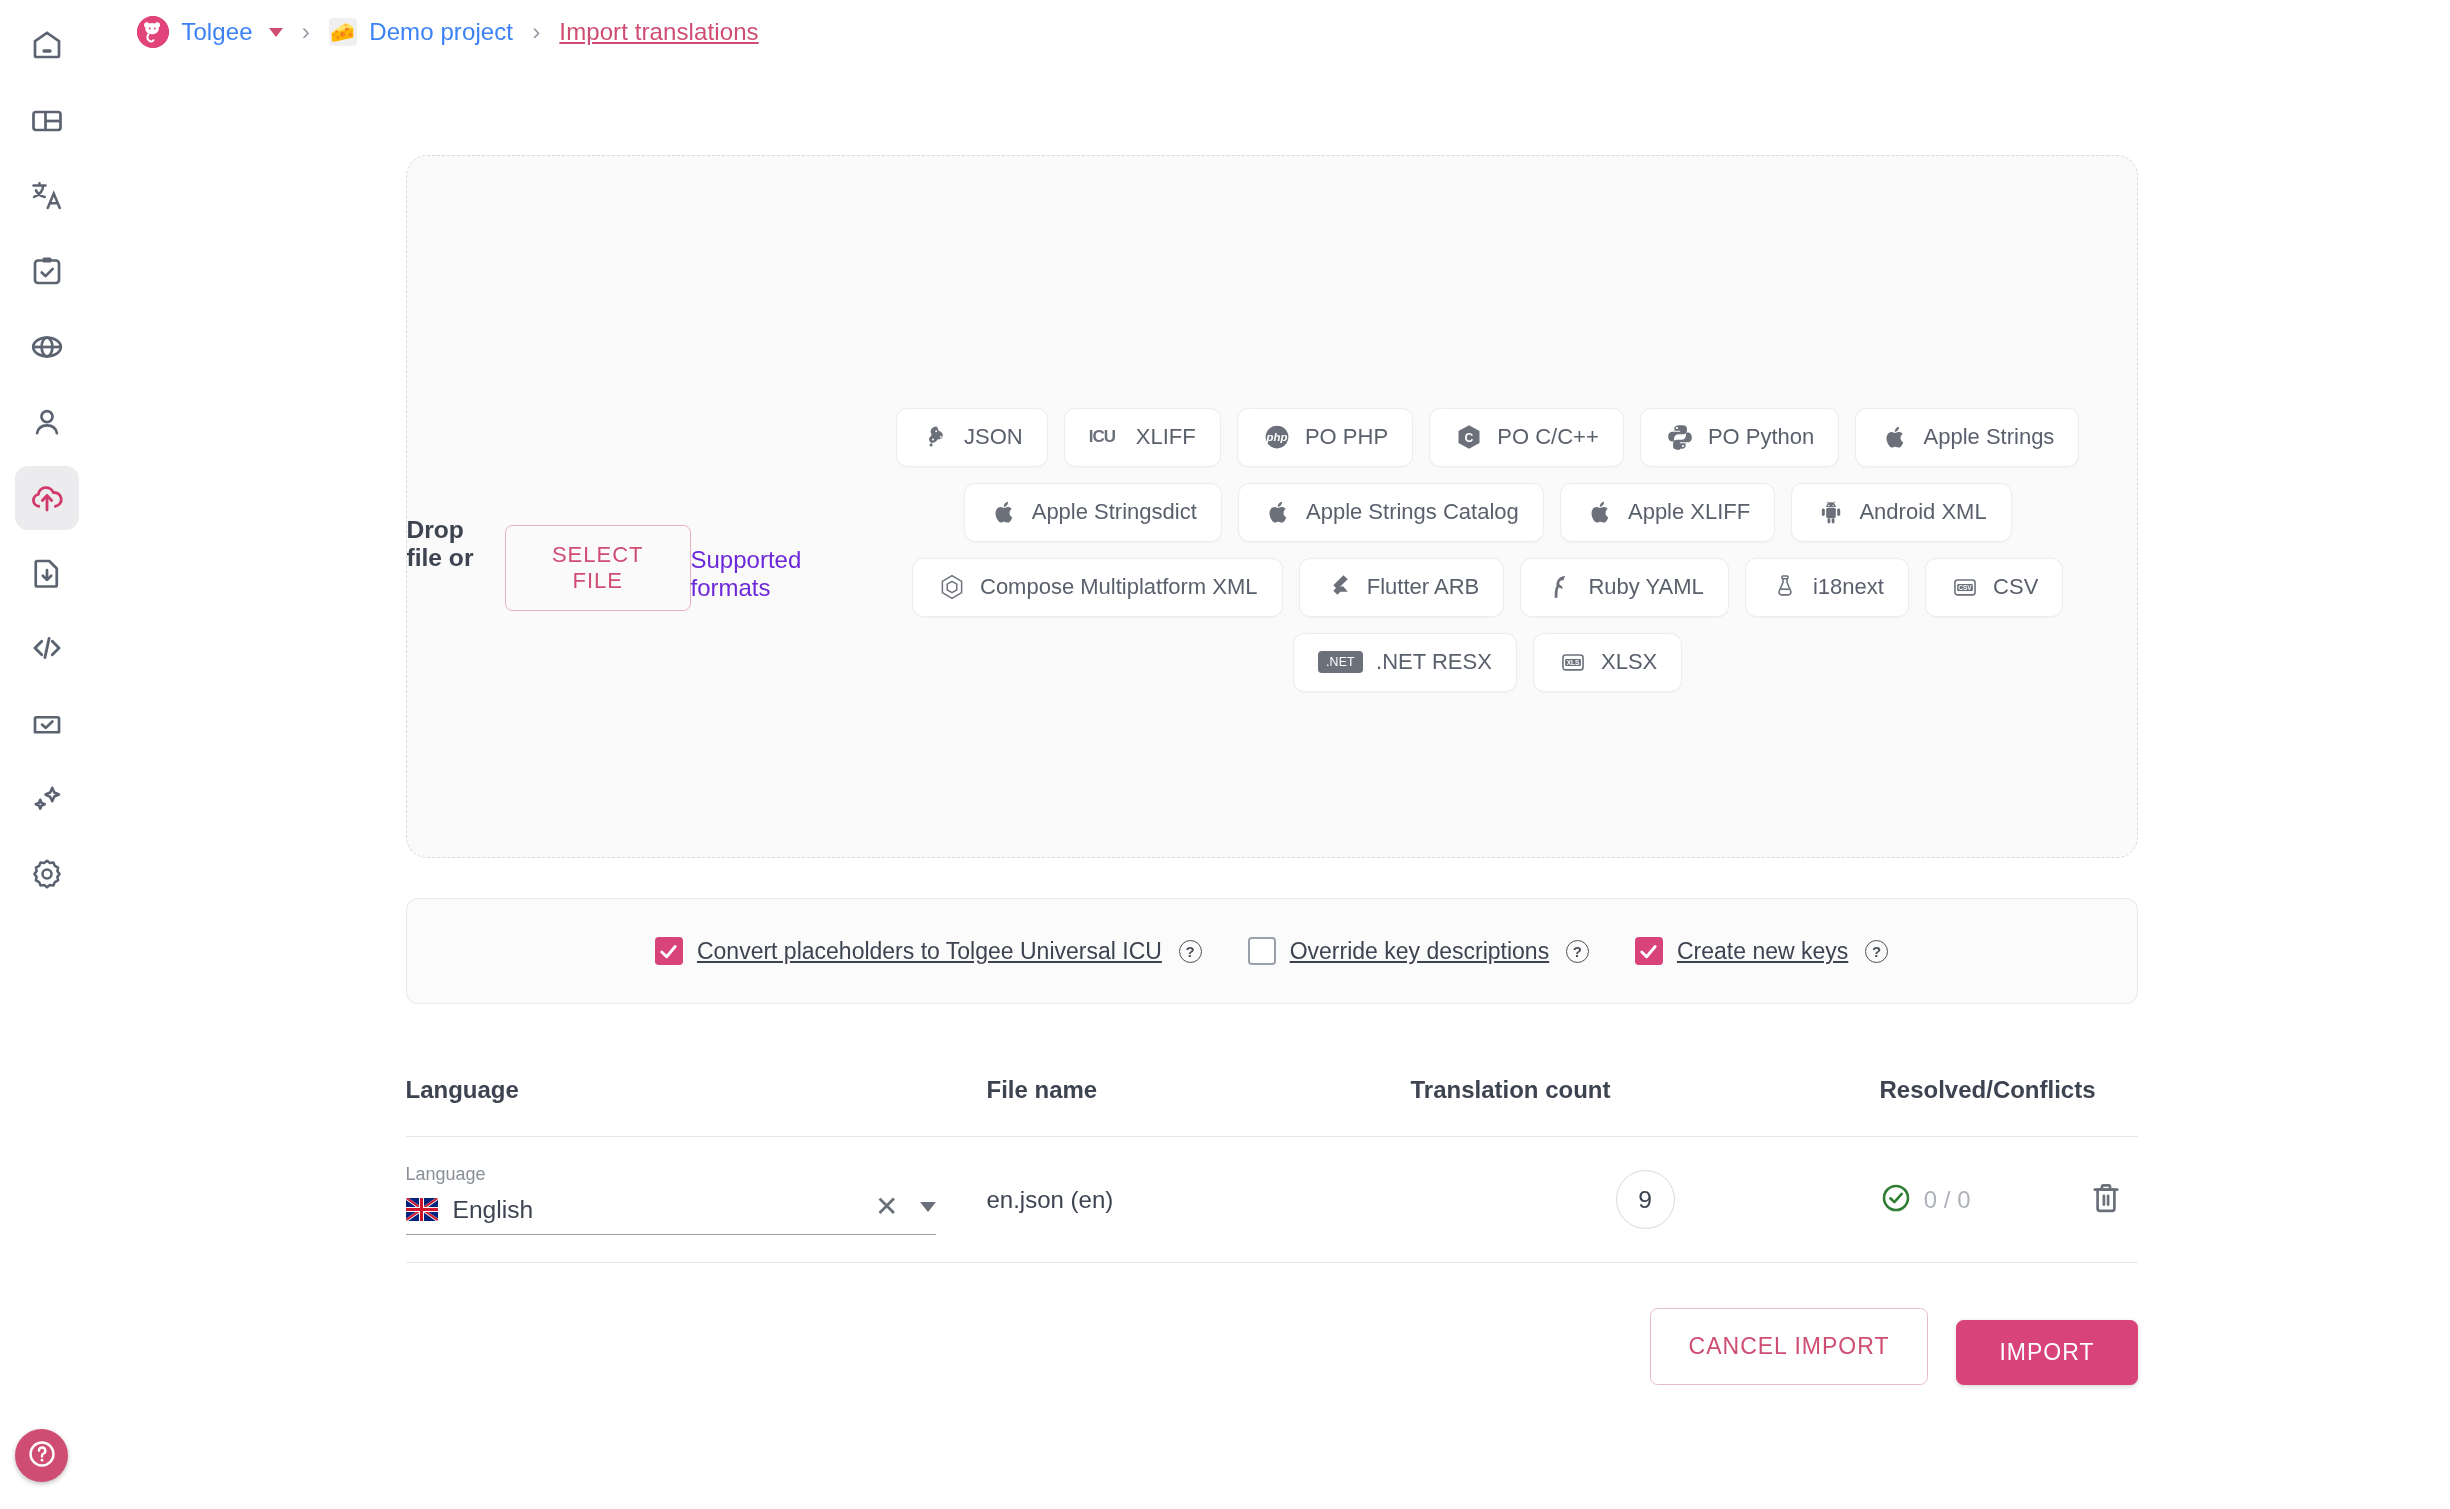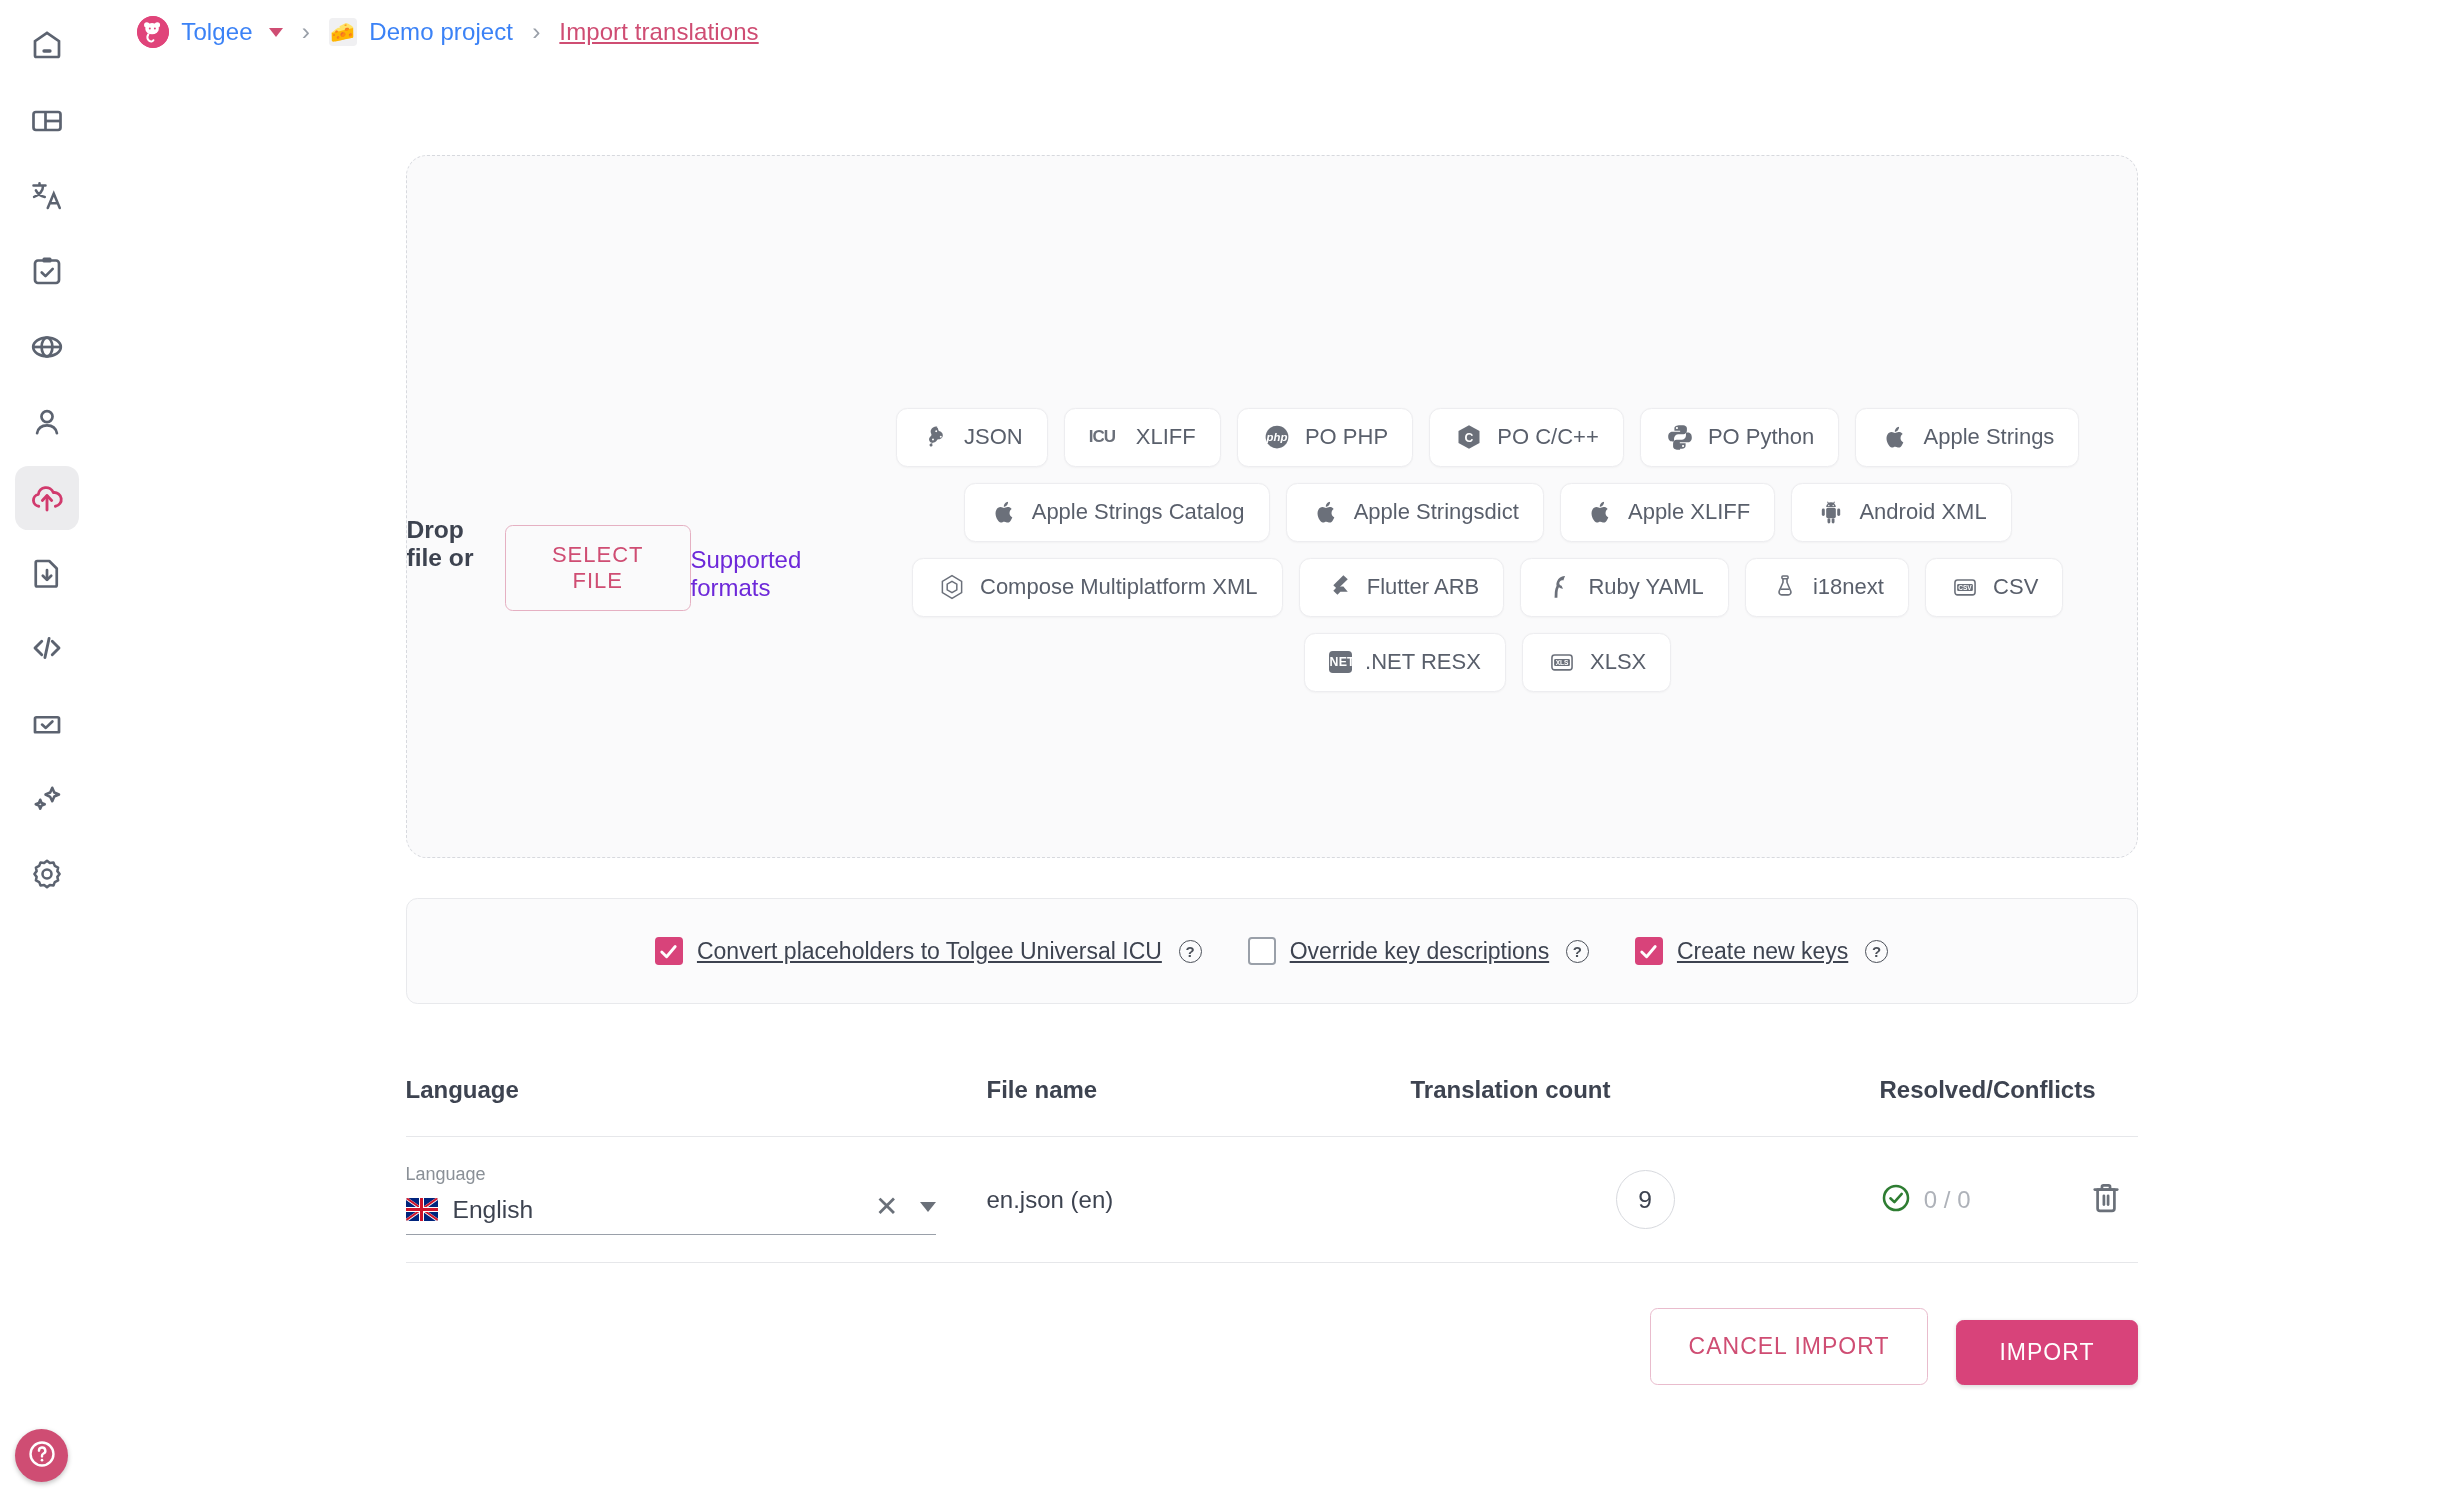--- a/index.html
+++ b/index.html
@@ -138,23 +138,23 @@
     display: flex; align-items: center; gap: 13.2px;
     font-size: 22px;
     color: #595f6b;
     box-shadow: 0 0.9px 1.9px rgba(0,0,0,.03);
     cursor: pointer;
     white-space: nowrap;
   }
   .chip .ic { width: 30px; height: 30px; display:flex; align-items:center; justify-content:center; flex:0 0 30px;}
   .chip .ic svg { width:28px; height:28px; display:block; }
   .badge-ic {
-    font-size: 12.3px; font-weight: bold; color:#fff;
+    font-size: 12.3px; font-weight: normal; color:#fff;
     background:#6b707a; border-radius:3.8px;
-    width:23px; height:22px; display:flex; align-items:center; justify-content:center;
+    width:45px; height:22px; display:flex; align-items:center; justify-content:center;
     letter-spacing: 0.2px;
   }
   .icu-ic {
     font-size: 17px; font-weight: bold; color:#6b707a;
     letter-spacing: -0.9px;
     width: 34px; flex: 0 0 34px;
   }
 
   
   .options {
@@ -530,29 +530,29 @@
             </div>
           </div>
 
           <div class="chip-row">
             <div class="chip">
               <span class="ic">
                 <svg viewBox="0 0 32 32" fill="#6b707a">
                     <path d="M22.3 17.1c0-3 2.4-4.4 2.5-4.5-1.4-2-3.5-2.3-4.3-2.3-1.8-.2-3.5 1.1-4.5 1.1-.9 0-2.3-1-3.9-1-2 0-3.8 1.2-4.8 3-2.1 3.6-.5 8.9 1.5 11.8 1 1.4 2.2 3 3.7 2.9 1.5-.1 2.1-1 3.9-1 1.8 0 2.3 1 3.9 1 1.6 0 2.6-1.4 3.6-2.8 1.1-1.6 1.6-3.2 1.6-3.3-.1 0-3.2-1.2-3.2-4.9zM19.4 8.2c.8-1 1.4-2.4 1.2-3.8-1.2.1-2.7.8-3.5 1.8-.8.9-1.5 2.3-1.3 3.7 1.3.1 2.7-.7 3.6-1.7z"></path>
                   </svg>
               </span>
+              <span>Apple Stringsdict</span>
+            </div>
+            <div class="chip">
+              <span class="ic">
+                <svg viewBox="0 0 32 32" fill="#6b707a">
+                    <path d="M22.3 17.1c0-3 2.4-4.4 2.5-4.5-1.4-2-3.5-2.3-4.3-2.3-1.8-.2-3.5 1.1-4.5 1.1-.9 0-2.3-1-3.9-1-2 0-3.8 1.2-4.8 3-2.1 3.6-.5 8.9 1.5 11.8 1 1.4 2.2 3 3.7 2.9 1.5-.1 2.1-1 3.9-1 1.8 0 2.3 1 3.9 1 1.6 0 2.6-1.4 3.6-2.8 1.1-1.6 1.6-3.2 1.6-3.3-.1 0-3.2-1.2-3.2-4.9zM19.4 8.2c.8-1 1.4-2.4 1.2-3.8-1.2.1-2.7.8-3.5 1.8-.8.9-1.5 2.3-1.3 3.7 1.3.1 2.7-.7 3.6-1.7z"></path>
+                  </svg>
+              </span>
               <span>Apple Strings Catalog</span>
-            </div>
-            <div class="chip">
-              <span class="ic">
-                <svg viewBox="0 0 32 32" fill="#6b707a">
-                    <path d="M22.3 17.1c0-3 2.4-4.4 2.5-4.5-1.4-2-3.5-2.3-4.3-2.3-1.8-.2-3.5 1.1-4.5 1.1-.9 0-2.3-1-3.9-1-2 0-3.8 1.2-4.8 3-2.1 3.6-.5 8.9 1.5 11.8 1 1.4 2.2 3 3.7 2.9 1.5-.1 2.1-1 3.9-1 1.8 0 2.3 1 3.9 1 1.6 0 2.6-1.4 3.6-2.8 1.1-1.6 1.6-3.2 1.6-3.3-.1 0-3.2-1.2-3.2-4.9zM19.4 8.2c.8-1 1.4-2.4 1.2-3.8-1.2.1-2.7.8-3.5 1.8-.8.9-1.5 2.3-1.3 3.7 1.3.1 2.7-.7 3.6-1.7z"></path>
-                  </svg>
-              </span>
-              <span>Apple Stringsdict</span>
             </div>
             <div class="chip">
               <span class="ic">
                 <svg viewBox="0 0 32 32" fill="#6b707a">
                     <path d="M22.3 17.1c0-3 2.4-4.4 2.5-4.5-1.4-2-3.5-2.3-4.3-2.3-1.8-.2-3.5 1.1-4.5 1.1-.9 0-2.3-1-3.9-1-2 0-3.8 1.2-4.8 3-2.1 3.6-.5 8.9 1.5 11.8 1 1.4 2.2 3 3.7 2.9 1.5-.1 2.1-1 3.9-1 1.8 0 2.3 1 3.9 1 1.6 0 2.6-1.4 3.6-2.8 1.1-1.6 1.6-3.2 1.6-3.3-.1 0-3.2-1.2-3.2-4.9zM19.4 8.2c.8-1 1.4-2.4 1.2-3.8-1.2.1-2.7.8-3.5 1.8-.8.9-1.5 2.3-1.3 3.7 1.3.1 2.7-.7 3.6-1.7z"></path>
                   </svg>
               </span>
               <span>Apple XLIFF</span>
             </div>
             <div class="chip">

